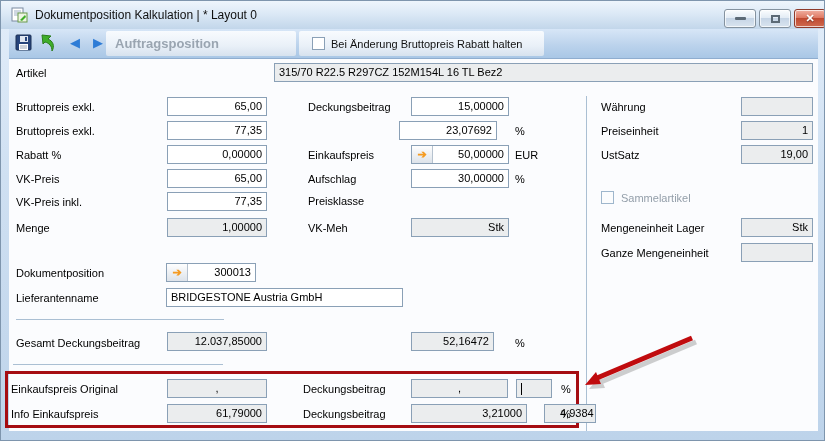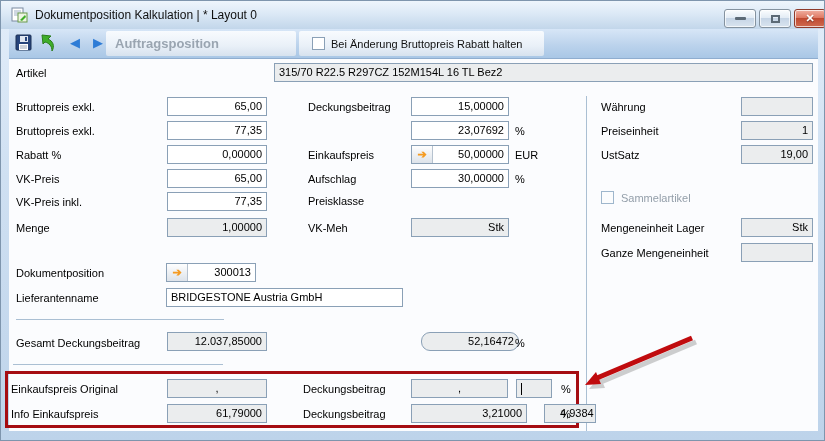--- a/index.html
+++ b/index.html
@@ -167,21 +167,21 @@
 
   <span class="lbl" style="left:15px; top:195px;">VK-Preis inkl.</span>
   <div class="fld wh tr" style="left:166px; top:191px; width:100px;">77,35</div>
 
   <span class="lbl" style="left:15px; top:221px;">Menge</span>
   <div class="fld ro tr" style="left:166px; top:217px; width:100px;">1,00000</div>
 
   <span class="lbl" style="left:307px; top:100px;">Deckungsbeitrag</span>
   <div class="fld wh tr" style="left:410px; top:96px; width:98px;">15,00000</div>
 
-  <div class="fld wh tr" style="left:410px; top:120px; width:98px;">23,07692</div>
+  <div class="fld wh tr" style="left:398px; top:120px; width:98px;">23,07692</div>
   <span class="unit" style="left:514px; top:124px;">%</span>
 
   <span class="lbl" style="left:307px; top:148px;">Einkaufspreis</span>
   <div class="fld wh combo" style="left:410px; top:144px; width:98px;">
     <div class="jumpbtn"><span>➔</span></div>
     <div class="val tr">50,00000</div>
   </div>
   <span class="unit" style="left:514px; top:148px;">EUR</span>
 
   <span class="lbl" style="left:307px; top:172px;">Aufschlag</span>
@@ -217,21 +217,21 @@
     <div class="val tr">300013</div>
   </div>
 
   <span class="lbl" style="left:15px; top:291px;">Lieferantenname</span>
   <div class="fld wh" style="left:165px; top:287px; width:237px;">BRIDGESTONE Austria GmbH</div>
 
   <div class="hsep" style="left:15px; top:318px; width:208px;"></div>
 
   <span class="lbl" style="left:15px; top:336px;">Gesamt Deckungsbeitrag</span>
   <div class="fld ro tr" style="left:166px; top:331px; width:100px;">12.037,85000</div>
-  <div class="fld ro tr" style="left:420px; top:331px; width:98px;border-radius:9px;">52,16472</div>
+  <div class="fld ro tr" style="left:410px; top:331px; width:83px;">52,16472</div>
   <span class="unit" style="left:514px; top:336px;">%</span>
 
   <div class="hsep" style="left:12px; top:363px; width:210px;"></div>
 
   <div class="redbox"></div>
 
   <span class="lbl" style="left:10px; top:382px;">Einkaufspreis Original</span>
   <div class="fld ro tc" style="left:166px; top:378px; width:100px;">,</div>
   <span class="lbl" style="left:302px; top:382px;">Deckungsbeitrag</span>
   <div class="fld ro tc" style="left:410px; top:378px; width:97px;">,</div>

